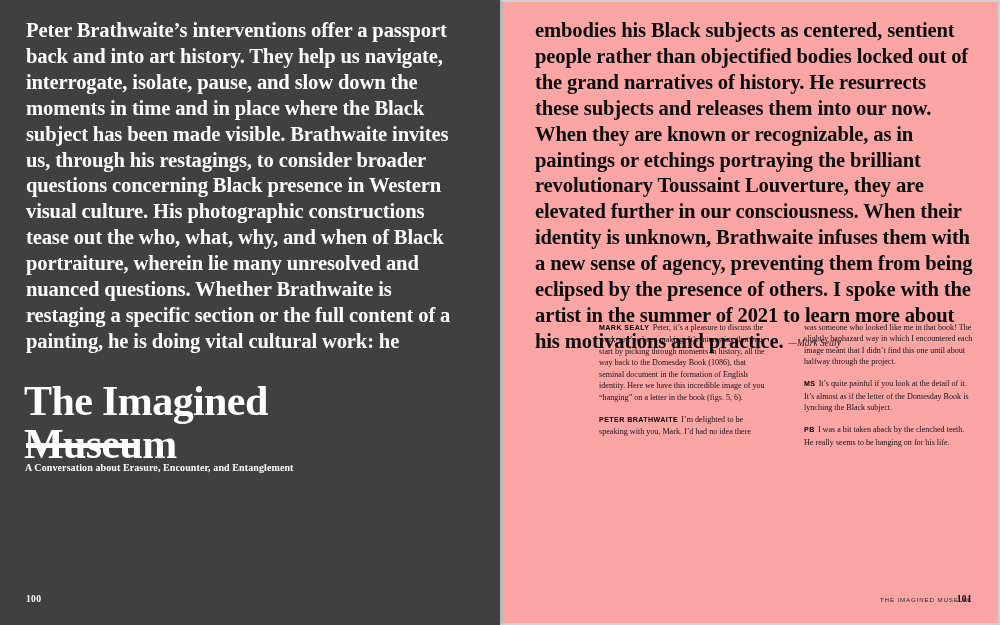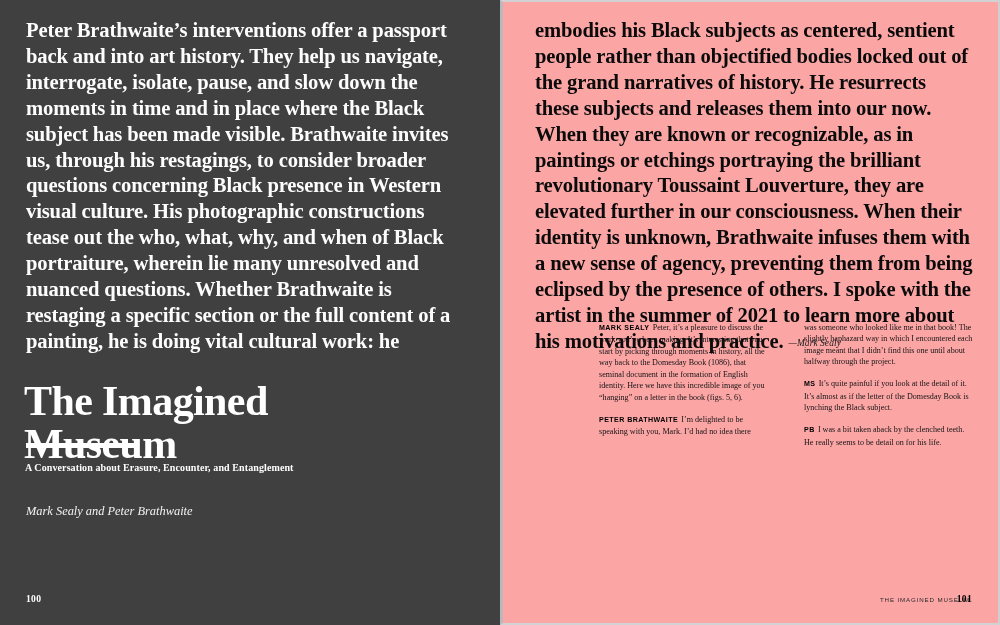--- a/index.html
+++ b/index.html
@@ -216,42 +216,41 @@
 
     <h1 class="verso-title">
       <span class="tl-line">The Imagined</span>
       <span class="tl-line">Museum</span>
     </h1>
 
     <div class="title-rule"></div>
 
     <div class="verso-subtitle">A Conversation about Erasure, Encounter, and Entanglement</div>
 
-    <div class="verso-byline">Mark Sealy and Peter Brathwaite</div>
 
     <div class="folio-verso">100</div>
   </div>
 
   <div class="page-recto">
     <div class="recto-inner">
 
       <div class="recto-lede">
         <span>embodies his Black subjects as centered, sentient people rather than objectified bodies locked out of the grand narratives of history. He resurrects these subjects and releases them into our now. When they are known or recognizable, as in paintings or etchings portraying the brilliant revolutionary Toussaint Louverture, they are elevated further in our consciousness. When their identity is unknown, Brathwaite infuses them with a new sense of agency, preventing them from being eclipsed by the presence of others. I spoke with the artist in the summer of 2021 to learn more about his motivations and practice.</span>
         <span class="lede-attrib">—Mark Sealy</span>
       </div>
 
       <div class="interview" id="interview">
           <div class="col">
             <p class="qa-para"><span class="spk">MARK SEALY</span><span class="qa-text">Peter, it’s a pleasure to discuss the work you’ve been making. It’s interesting that you start by picking through moments in history, all the way back to the Domesday Book (1086), that seminal document in the formation of English identity. Here we have this incredible image of you “hanging” on a letter in the book (figs. 5, 6).</span></p>
             <p class="qa-para"><span class="spk">PETER BRATHWAITE</span><span class="qa-text">I’m delighted to be speaking with you, Mark. I’d had no idea there</span></p>
           </div>
           <div class="col">
             <p class="qa-para"><span class="qa-text">was someone who looked like me in that book! The slightly haphazard way in which I encountered each image meant that I didn’t find this one until about halfway through the project.</span></p>
             <p class="qa-para"><span class="spk">MS</span><span class="qa-text">It’s quite painful if you look at the detail of it. It’s almost as if the letter of the Domesday Book is lynching the Black subject.</span></p>
-            <p class="qa-para"><span class="spk">PB</span><span class="qa-text">I was a bit taken aback by the clenched teeth. He really seems to be detail on for his life.</span></p>
+            <p class="qa-para"><span class="spk">PB</span><span class="qa-text">I was a bit taken aback by the clenched teeth. He really seems to be hanging on for his life.</span></p>
           </div>
         </div>
 
       <div class="runhead">THE IMAGINED MUSEUM</div>
 
       <div class="folio-recto">101</div>
     </div>
   </div>
 
 </div>

